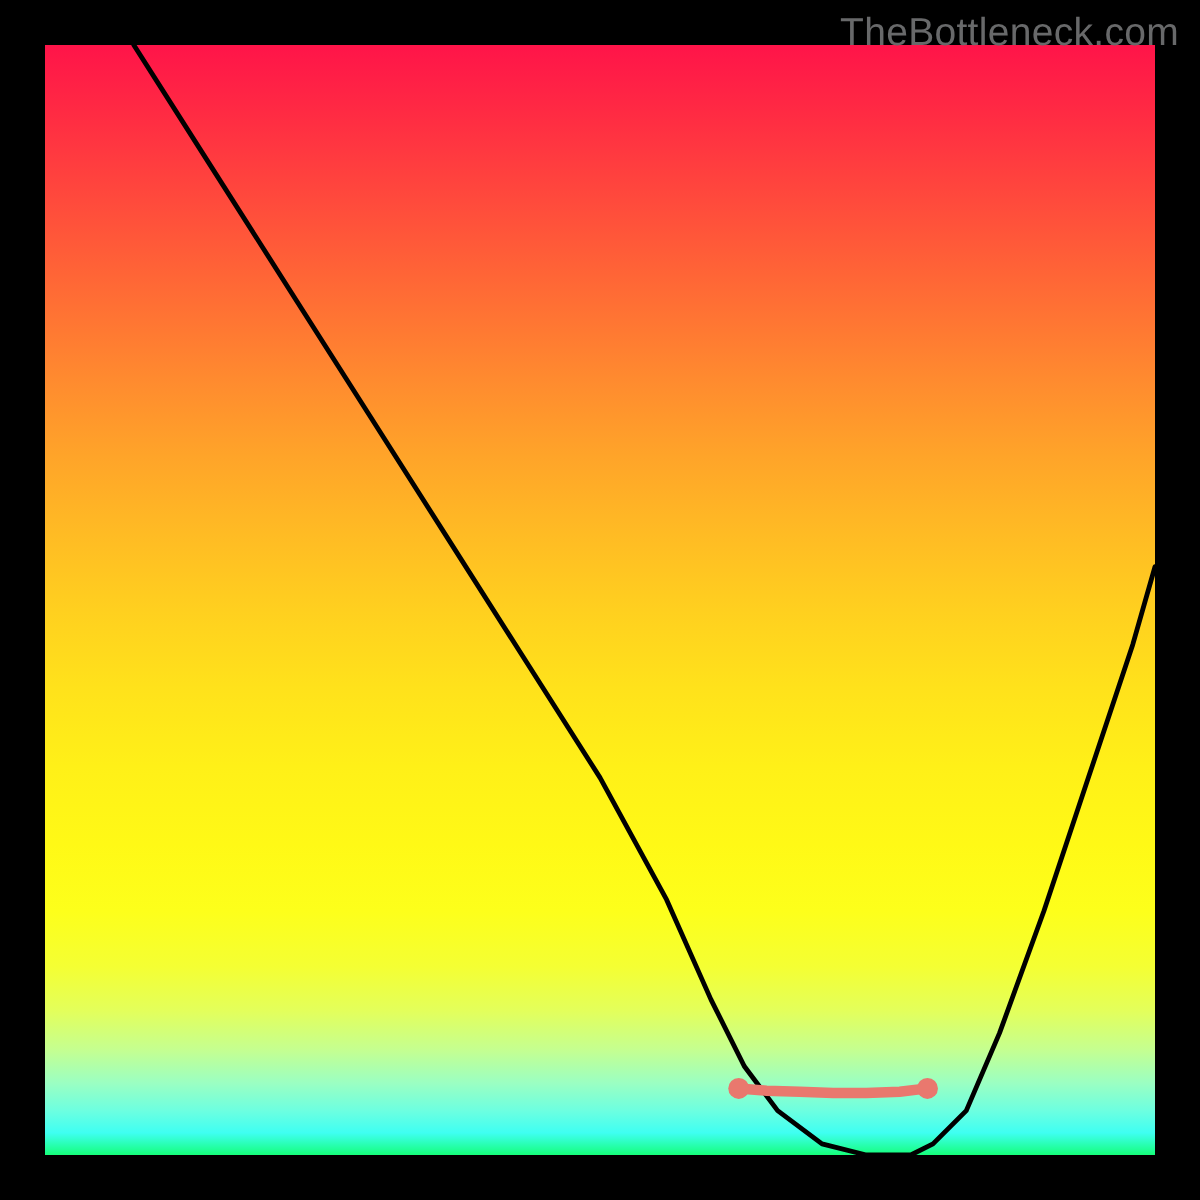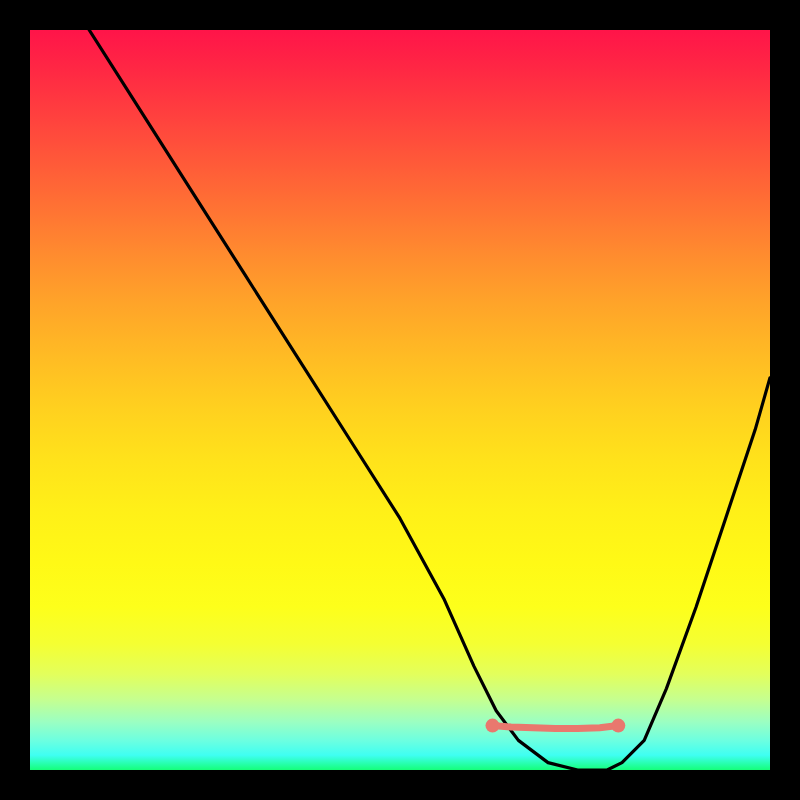--- a/index.html
+++ b/index.html
@@ -47,20 +47,21 @@
   svg.curves {
     position: absolute;
     left: 0; top: 0;
     width: 740px; height: 740px;
   }
 </style>
 </head>
 <body>
 
 <div class="frame">
+  <div class="watermark">TheBottleneck.com</div>
   <div class="plot-area">
     <svg class="curves" viewBox="0 0 740 740" preserveAspectRatio="none">
       <g id="curve-group">
           <path d="M59.2 0.0 L111.0 81.4 L162.8 162.8 L214.6 244.2 L266.4 325.6 L318.2 407.0 L370.0 488.4 L414.4 569.8 L444.0 636.4 L466.2 680.8 L488.4 710.4 L518.0 732.6 L547.6 740.0 L577.2 740.0 L592.0 732.6 L614.2 710.4 L636.4 658.6 L666.0 577.2 L695.6 488.4 L725.2 399.6 L740.0 347.8" fill="none" stroke="#000000" stroke-width="3.2" stroke-linecap="round" stroke-linejoin="round"></path>
         </g>
       <g id="marker-group">
           <path d="M462.5 695.6 L481.0 697.1 L503.2 697.8 L525.4 698.6 L547.6 698.6 L569.8 697.8 L588.3 695.6" fill="none" stroke="#e9786e" stroke-width="7" stroke-linecap="round"></path>
           <circle cx="462.5" cy="695.6" r="7" fill="#e9786e"></circle>
           <circle cx="588.3" cy="695.6" r="7" fill="#e9786e"></circle>
         </g>

